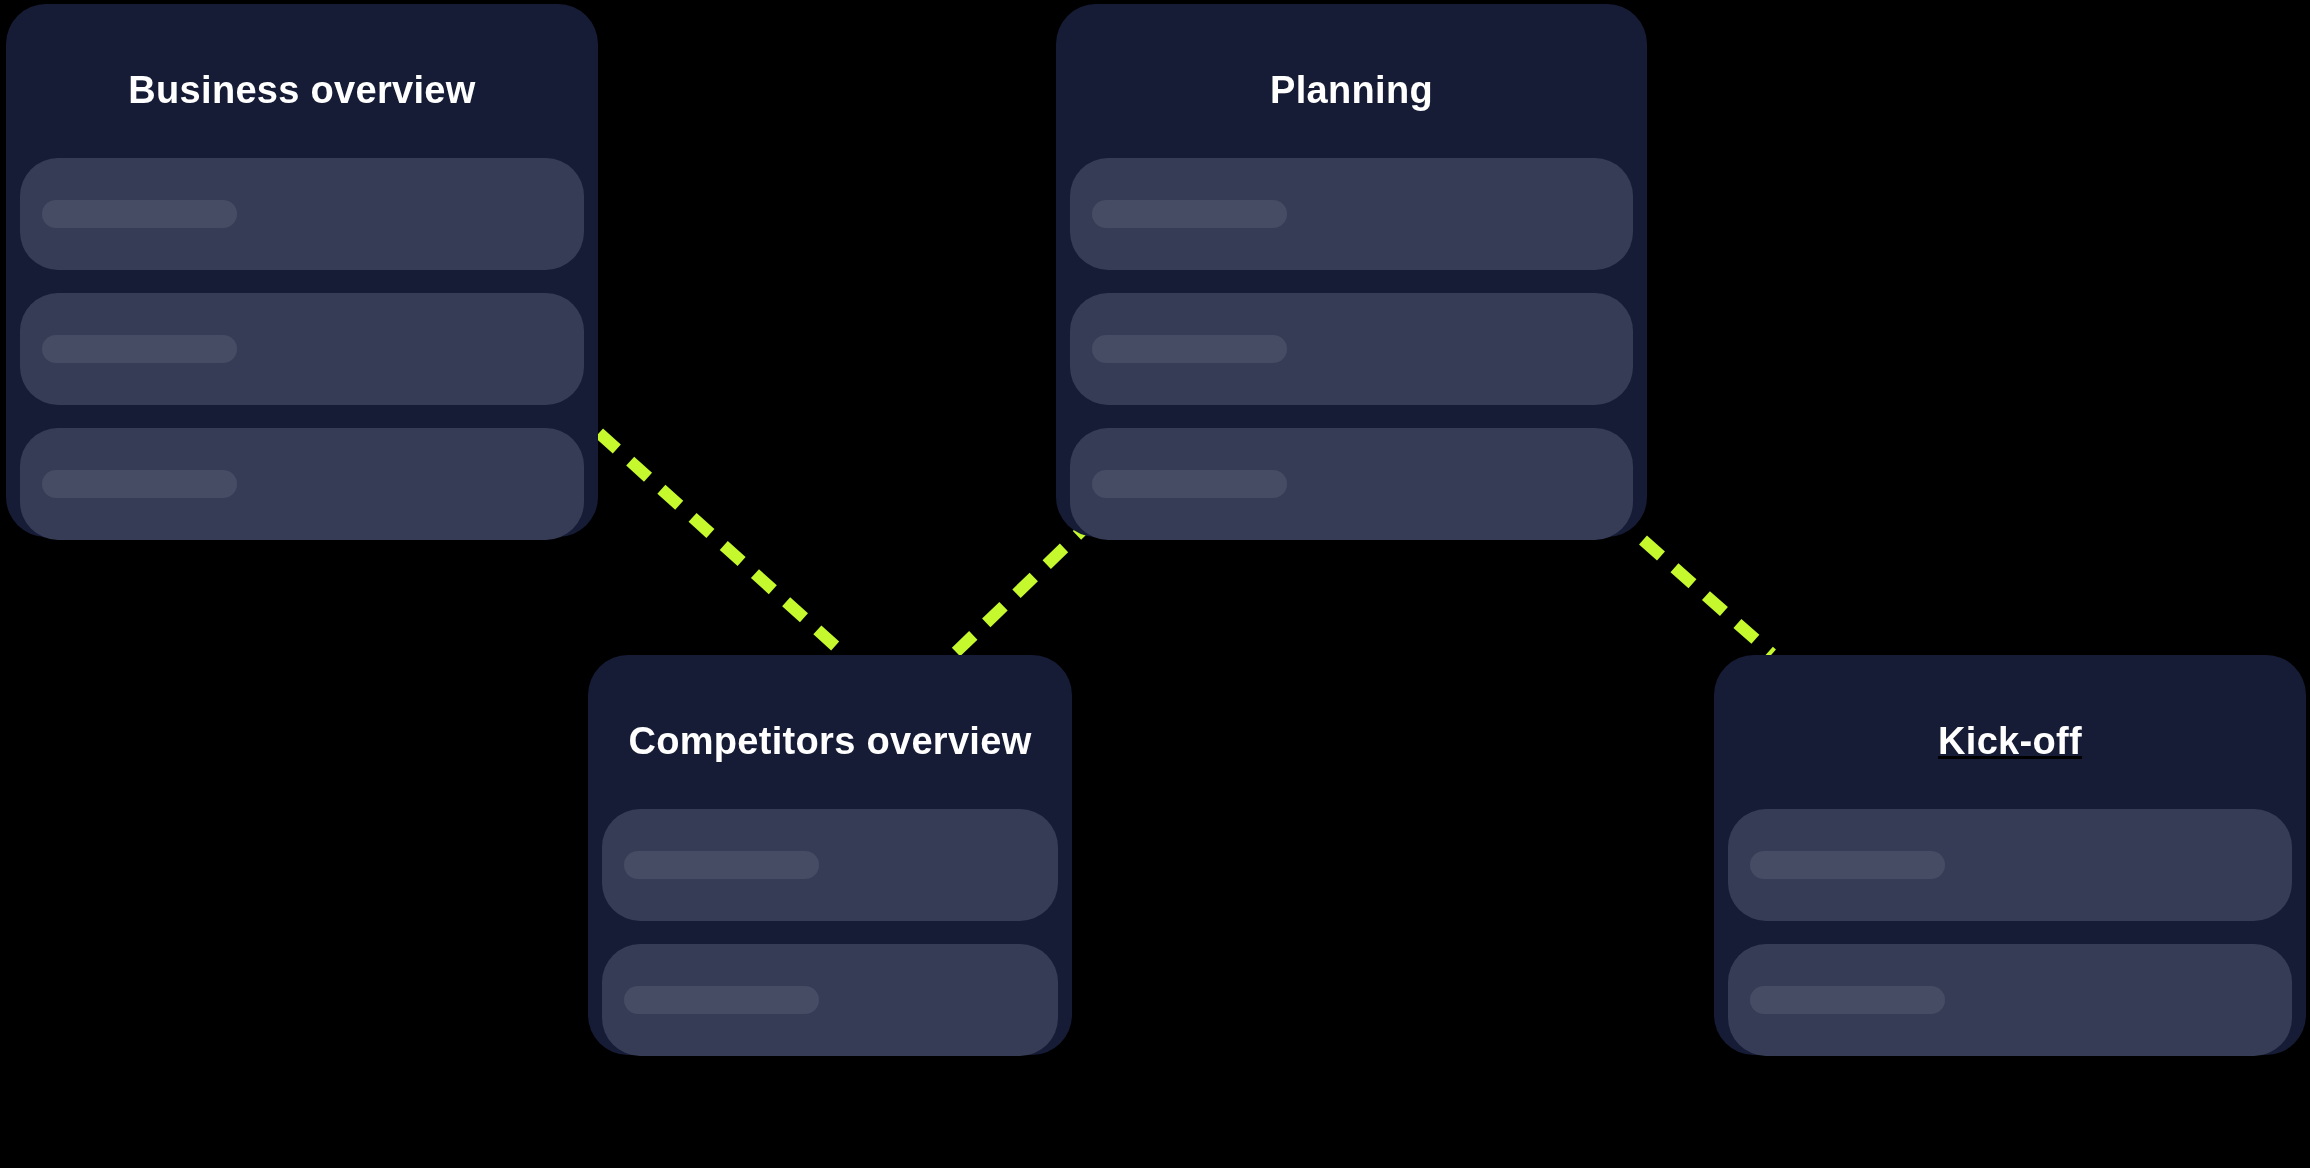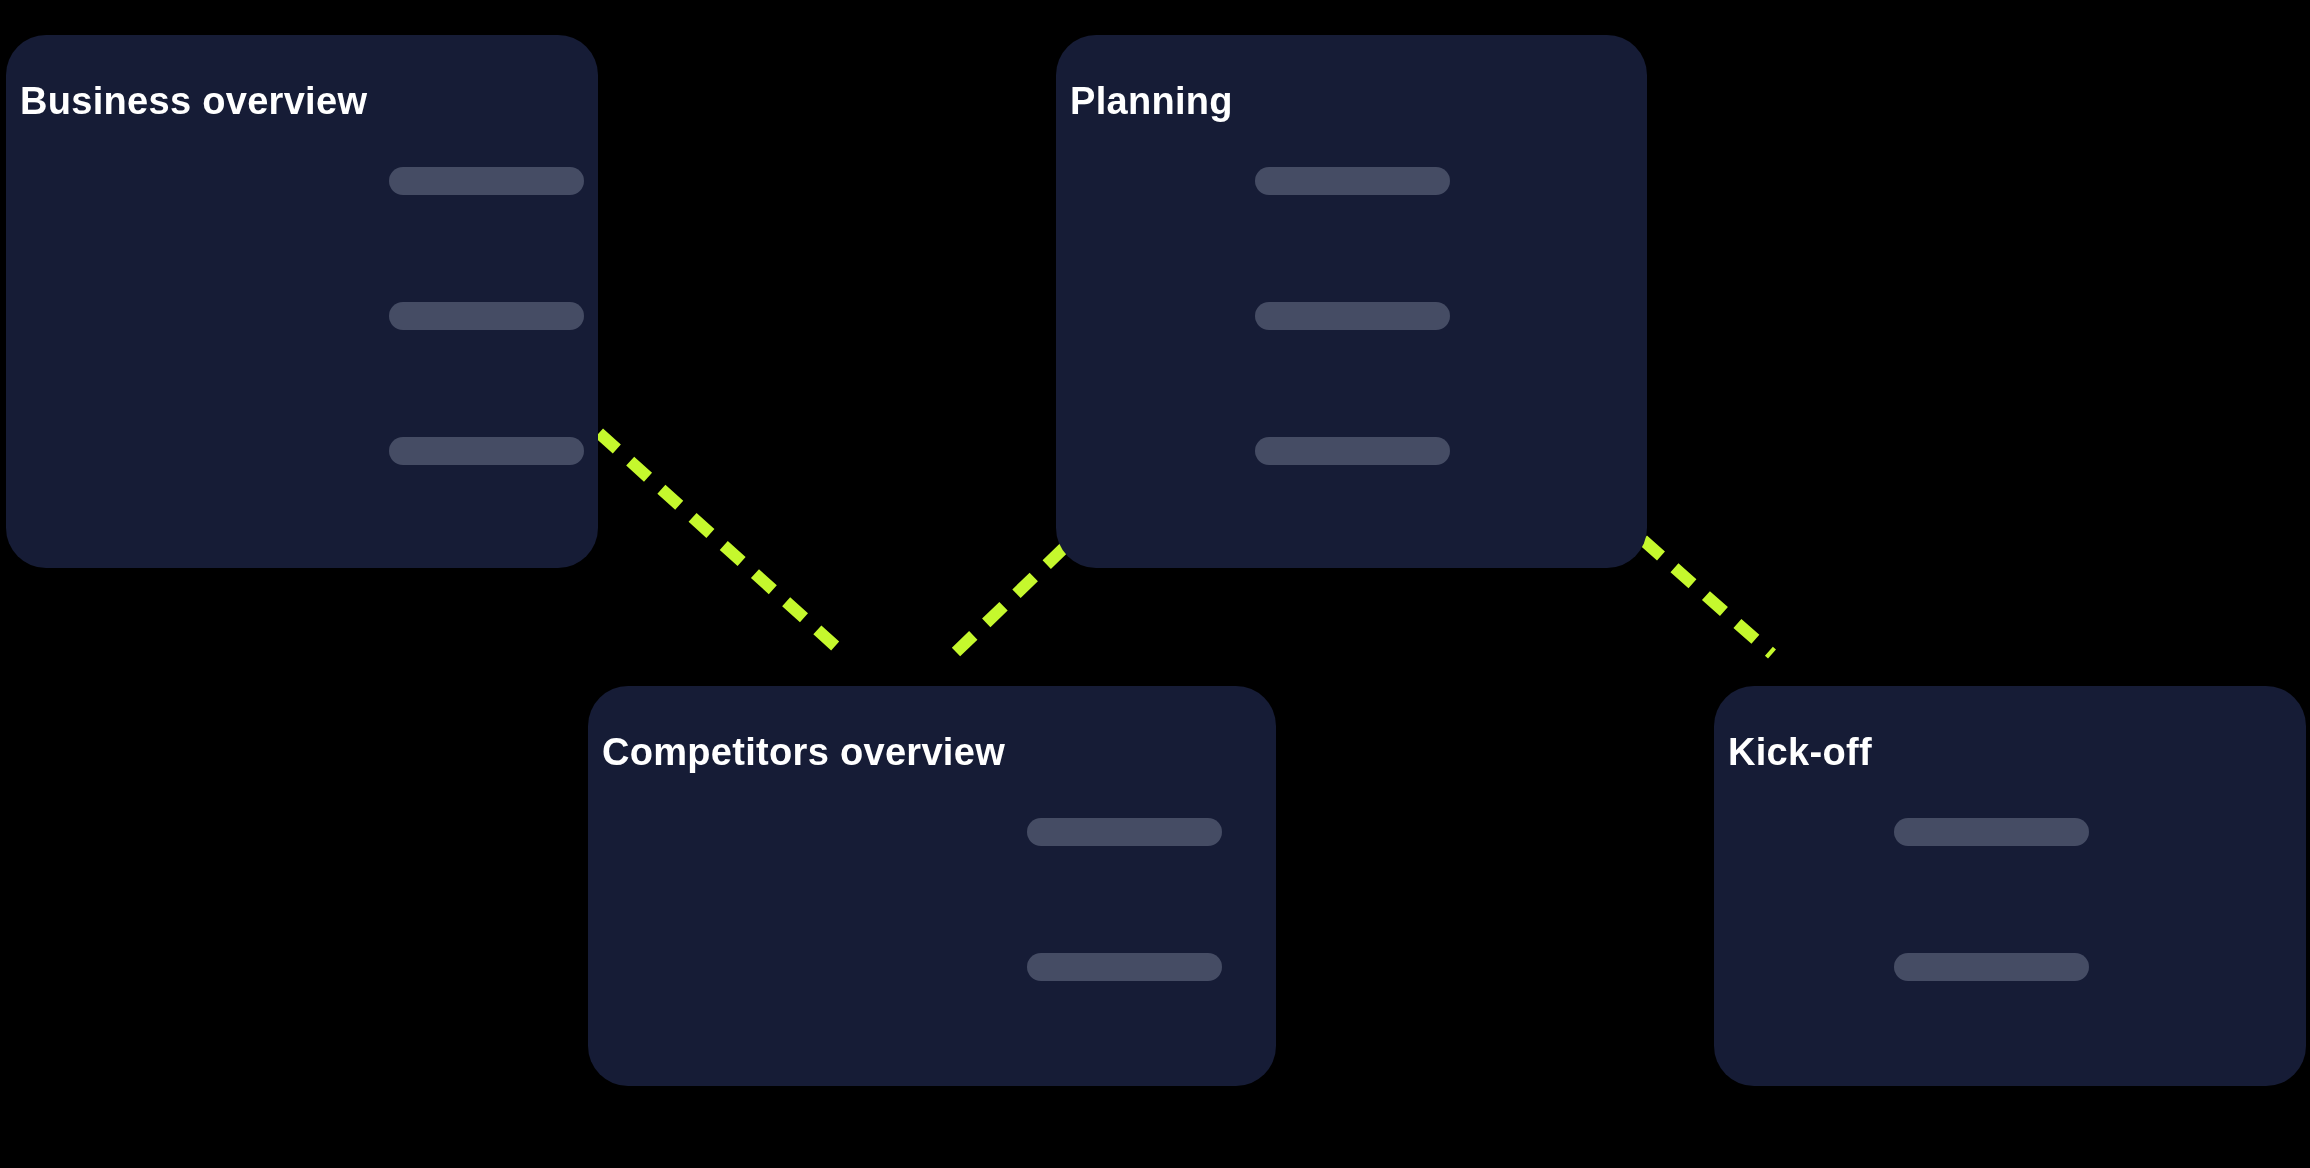--- a/index.html
+++ b/index.html
@@ -24,28 +24,27 @@
     stroke: var(--accent, #c5f82d);
     stroke-width: 12;
     stroke-dasharray: 24 18;
     stroke-linecap: butt;
   }
   .node {
     position: absolute;
     background: var(--card-bg, #161c36);
     border-radius: 40px;
     display: flex;
-    flex-direction: row;
-    padding: 44px 14px 0 14px;
-    margin-top: 31px;
+    flex-direction: column;
+    padding: 64px 14px 0 14px;
   }
   .node--business    { left: 6px;    top: 4px;   width: 592px; height: 533px; }
   .node--planning    { left: 1056px; top: 4px;   width: 591px; height: 533px; }
-  .node--competitors { left: 588px;  top: 655px; width: 688px; height: 400px; }
-  .node--kickoff     { left: 1714px; top: 655px; width: 592px; height: 400px; }
+  .node--competitors { left: 588px;  top: 655px; width: 484px; height: 400px; }
+  .node--kickoff     { left: 1714px; top: 655px; width: 592px; height: 400px; text-decoration: underline; }
   .node-title {
     color: var(--title-color, #fff);
     font-size: 38px;
     line-height: 44px;
     font-weight: 600;
     text-align: center;
     letter-spacing: 0.3px;
   }
   .rows {
     margin-top: 46px;

